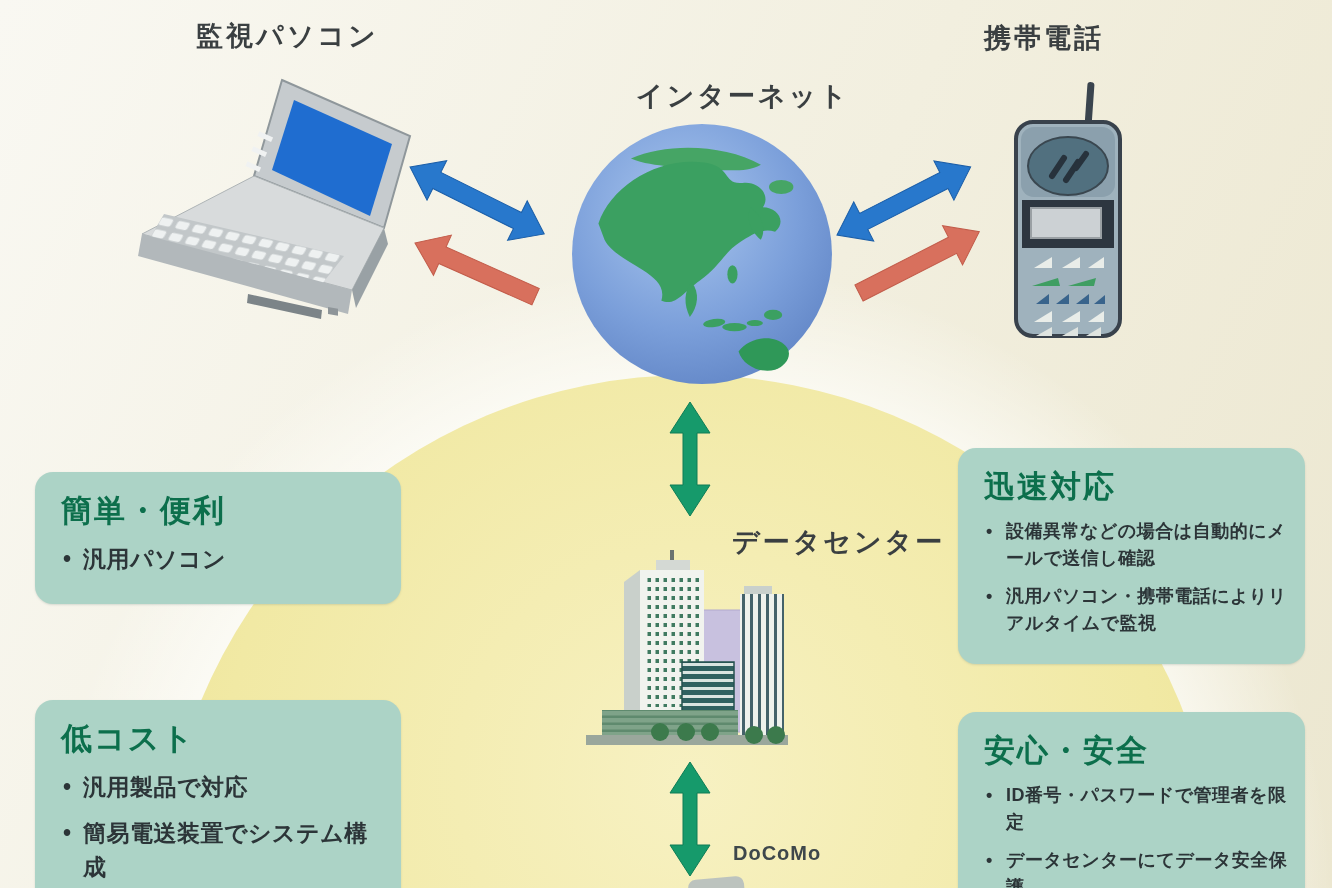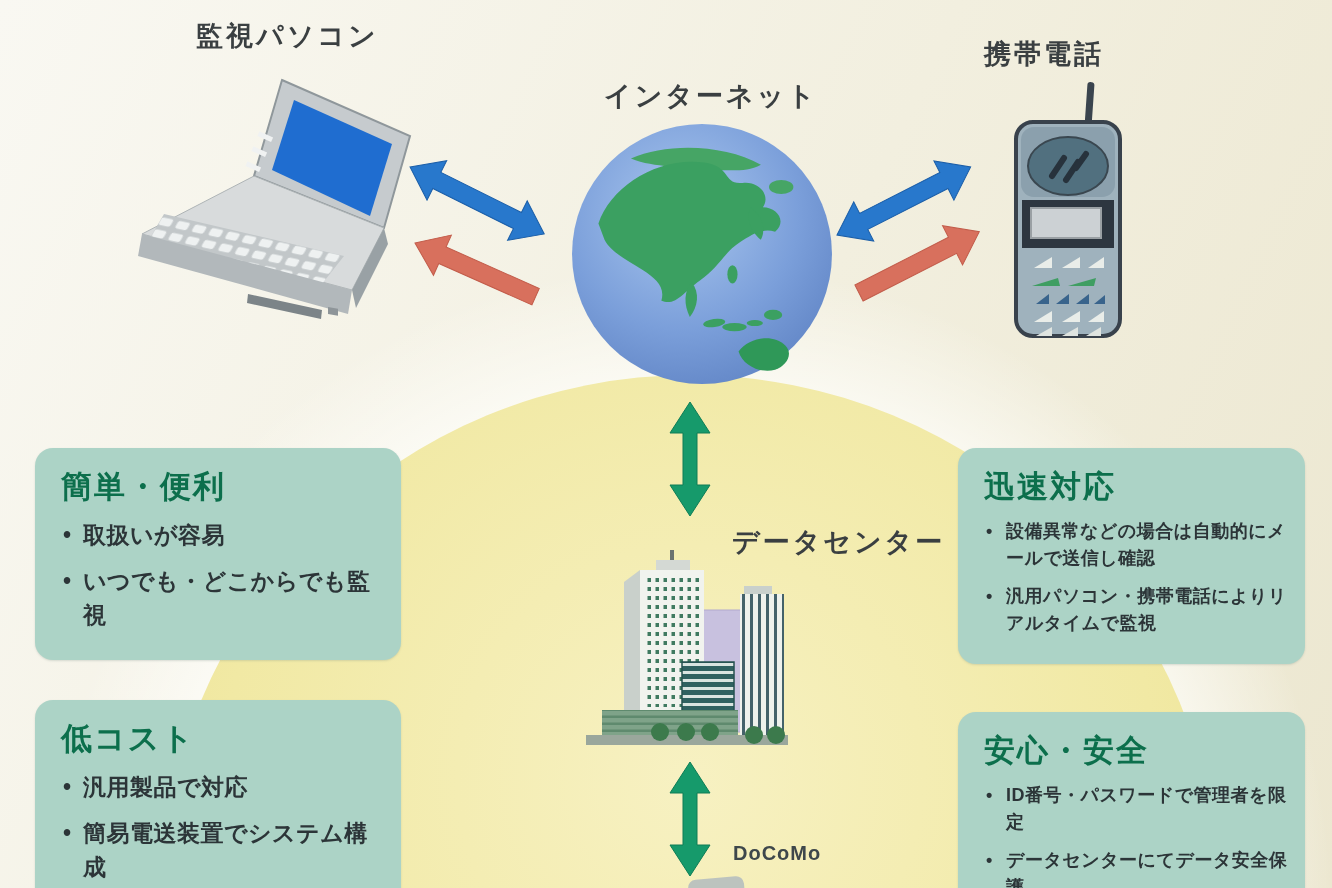--- a/index.html
+++ b/index.html
@@ -61,22 +61,22 @@
 </style>
 </head>
 <body>
 
 <div id="stage">
 
   <div class="halo"></div>
   <div class="sun-circle"></div>
 
   <div class="node-label" style="left:196px; top:18px;">監視パソコン</div>
-  <div class="node-label" style="left:604px; top:78px;font-family:Liberation Serif, serif;">インターネット</div>
-  <div class="node-label" style="left:984px; top:36px;">携帯電話</div>
+  <div class="node-label" style="left:636px; top:78px;font-family:Liberation Serif, serif;">インターネット</div>
+  <div class="node-label" style="left:984px; top:20px;">携帯電話</div>
   <div class="node-label" style="left:732px; top:524px;">データセンター</div>
   <div class="node-label docomo-label" style="left:733px; top:842px;">DoCoMo</div>
 
   <svg class="illus" style="left:130px; top:76px;" width="292" height="248" viewBox="0 0 292 248">
     <defs>
       <pattern id="keys" width="17" height="13" patternUnits="userSpaceOnUse" patternTransform="rotate(12) skewX(-18)">
         <rect x="1.5" y="1.5" width="12" height="8" rx="2" fill="#eef1f1"></rect>
       </pattern>
     </defs>
     <polygon points="152,4 280,60 254,152 124,100" fill="#c6cbce" stroke="#8f979b" stroke-width="2"></polygon>
@@ -206,25 +206,24 @@
 
   <svg class="illus" style="left:668px; top:402px;" width="44" height="114" viewBox="0 0 44 114">
     <polygon points="22,0 42,31 29,31 29,83 42,83 22,114 2,83 15,83 15,31 2,31" fill="#169a6b" stroke="#0e7d56" stroke-width="1"></polygon>
   </svg>
   <svg class="illus" style="left:668px; top:762px;" width="44" height="114" viewBox="0 0 44 114">
     <polygon points="22,0 42,31 29,31 29,83 42,83 22,114 2,83 15,83 15,31 2,31" fill="#169a6b" stroke="#0e7d56" stroke-width="1"></polygon>
   </svg>
 
   <div class="partial-shape"></div>
 
-  <div class="feature-box box-left" style="left:35px; top:448px;">
+  <div class="feature-box box-left" style="left:35px; top:472px;">
     <h2>簡単・便利</h2>
     <ul>
-      <li>取扱いが容易</li>
-      <li>いつでも・どこからでも監視</li>
+      <li>汎用パソコン</li>
     </ul>
   </div>
 
   <div class="feature-box box-left" style="left:35px; top:700px;">
     <h2>低コスト</h2>
     <ul>
       <li>汎用製品で対応</li>
       <li>簡易電送装置でシステム構成</li>
     </ul>
   </div>

